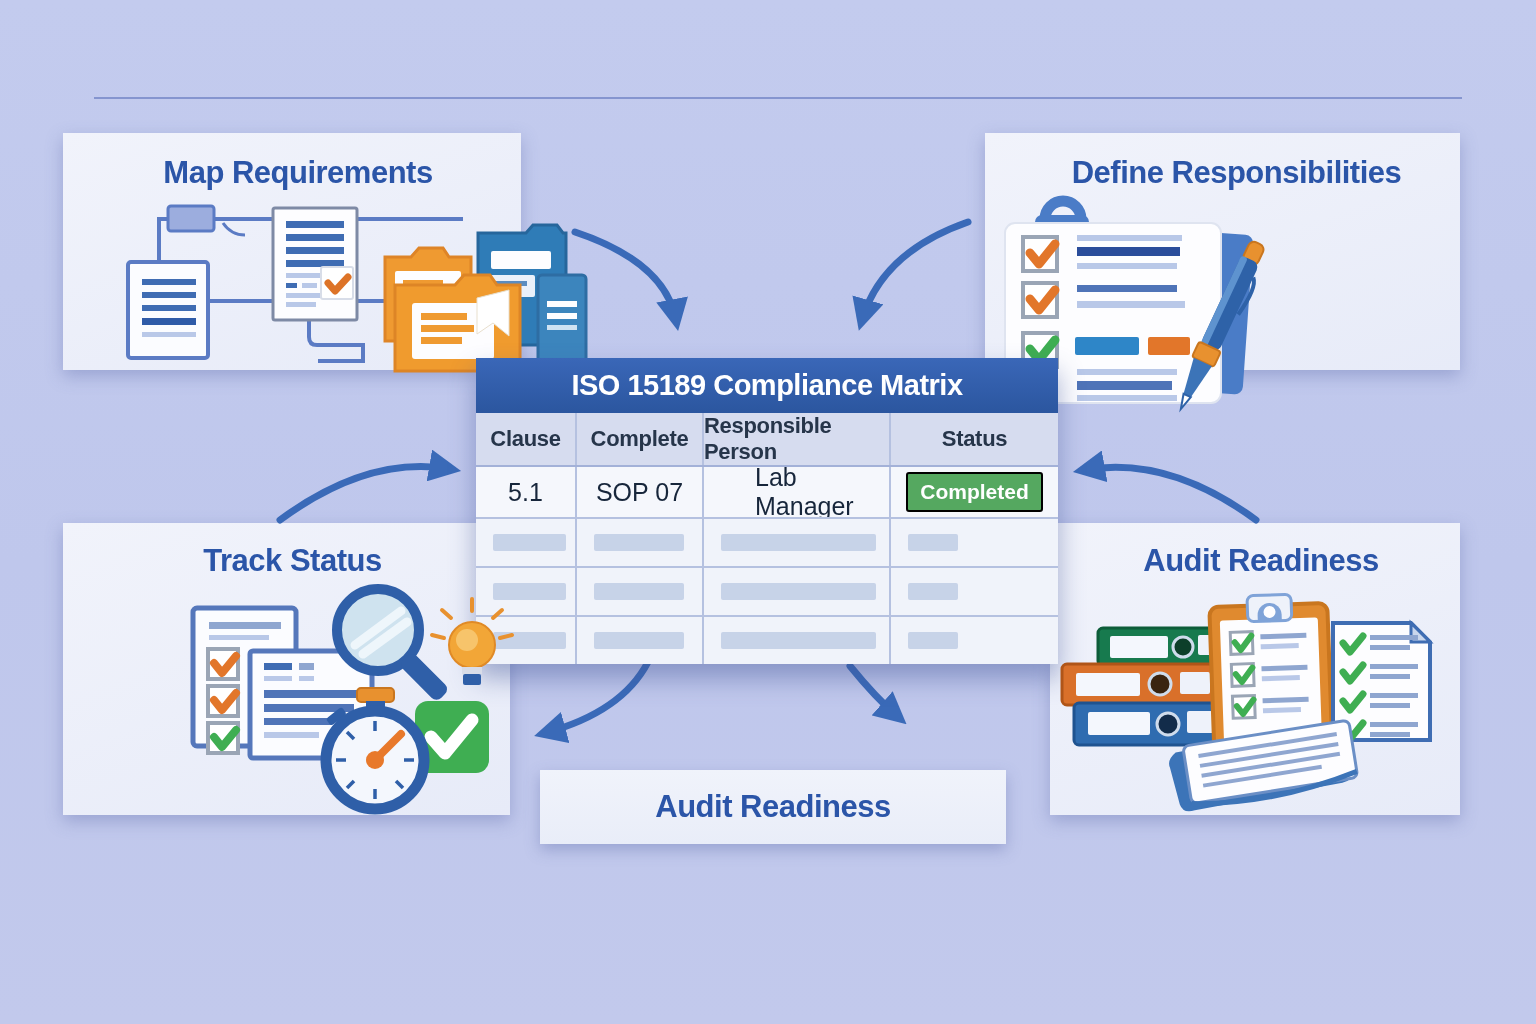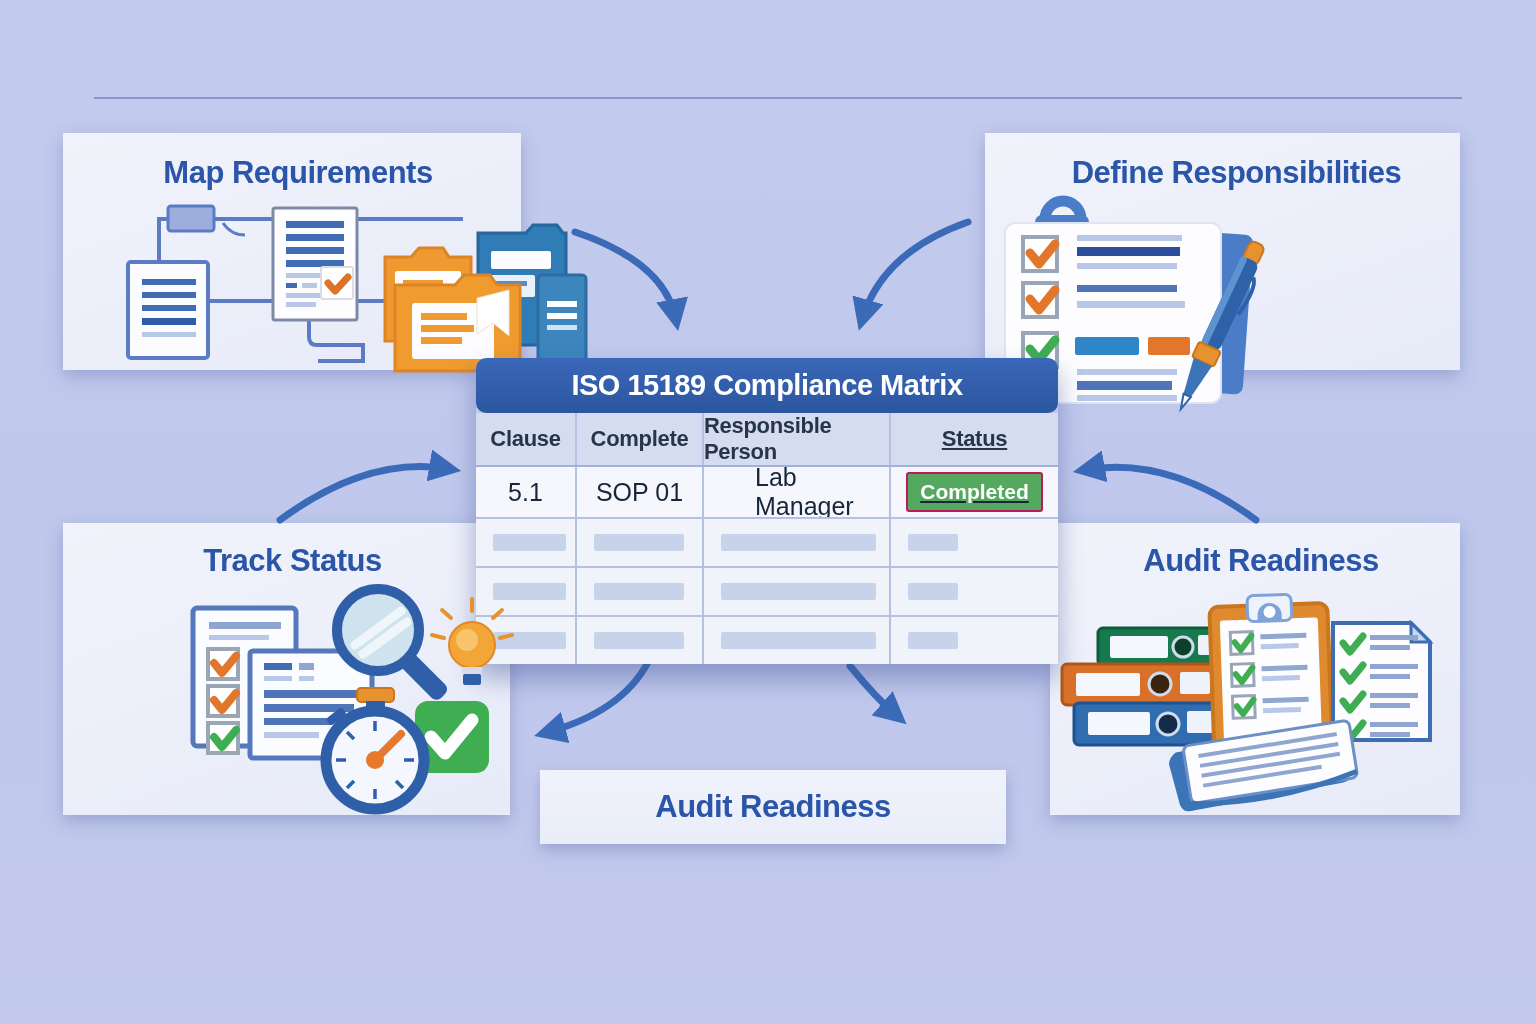--- a/index.html
+++ b/index.html
@@ -26,31 +26,31 @@
   #illus-define{left:985px;top:133px;z-index:2;}
   #illus-track{left:63px;top:523px;z-index:5;}
   #illus-audit{left:1050px;top:523px;z-index:5;}
   
   #arrows{position:absolute;left:0;top:0;z-index:2;}
   
   .matrix{position:absolute;left:476px;top:358px;width:582px;z-index:3;
           box-shadow:0 14px 24px rgba(65,85,150,0.45);}
   .matrix-header{height:55px;background:linear-gradient(180deg,#3a67b8,#2b569f);
                  color:#ffffff;font-size:29px;font-weight:bold;letter-spacing:-0.5px;
-                 display:flex;align-items:center;justify-content:center;border-radius:10px;}
+                 display:flex;align-items:center;justify-content:center;}
   .mrow{display:grid;grid-template-columns:101px 127px 187px 167px;}
   .mcell{display:flex;align-items:center;justify-content:center;
          border-right:2px solid #b5c1e0;overflow:hidden;}
-  .mcell:last-child{border-right:none;text-decoration:underline;}
+  .mcell:last-child{border-right:none;}
   .cols{height:52px;background:#d6dcef;border-bottom:2px solid #a3b1d8;}
   .cols .mcell{font-size:22px;font-weight:bold;color:#26354a;letter-spacing:-0.3px;}
   .datarow{height:50px;background:#f5f7fc;border-bottom:2px solid #b5c1e0;}
   .datarow .mcell{font-size:25px;color:#17263b;}
   .cell-left{justify-content:flex-start;padding-left:51px;}
-  .status-badge{background:#55a860;border:2px solid #be185d;border-radius:3px;
+  .status-badge{background:#55a860;border:2px solid #000000;border-radius:3px;
                 color:#ffffff;font-size:21px;font-weight:bold;padding:6px 12px;}
   .phrow{height:47px;background:#f0f3fa;border-bottom:2px solid #b5c1e0;}
   .phrow:last-child{border-bottom:none;}
   .phrow .mcell{justify-content:flex-start;padding-left:17px;}
   .ph-bar{height:17px;background:#c7d3e8;border-radius:2px;}
   .w1{width:73px;}.w2{width:90px;}.w3{width:155px;}.w4{width:50px;}
   
   .bottom-label{position:absolute;left:540px;top:770px;width:466px;height:74px;z-index:3;
                 background:linear-gradient(180deg,#f0f3fb,#e9edf8);
                 box-shadow:0 6px 14px rgba(80,95,160,0.35);
@@ -203,21 +203,21 @@
   <div class="matrix">
     <div class="matrix-header">ISO 15189 Compliance Matrix</div>
     <div class="mrow cols">
       <div class="mcell">Clause</div>
       <div class="mcell">Complete</div>
       <div class="mcell">Responsible Person</div>
       <div class="mcell">Status</div>
     </div>
     <div class="mrow datarow">
       <div class="mcell">5.1</div>
-      <div class="mcell">SOP 01</div>
+      <div class="mcell">SOP 07</div>
       <div class="mcell cell-left">Lab Manager</div>
       <div class="mcell">
         <span class="status-badge">Completed</span>
       </div>
     </div>
     <div class="mrow phrow">
       <div class="mcell">
           <div class="ph-bar w1"></div>
         </div>
       <div class="mcell">

